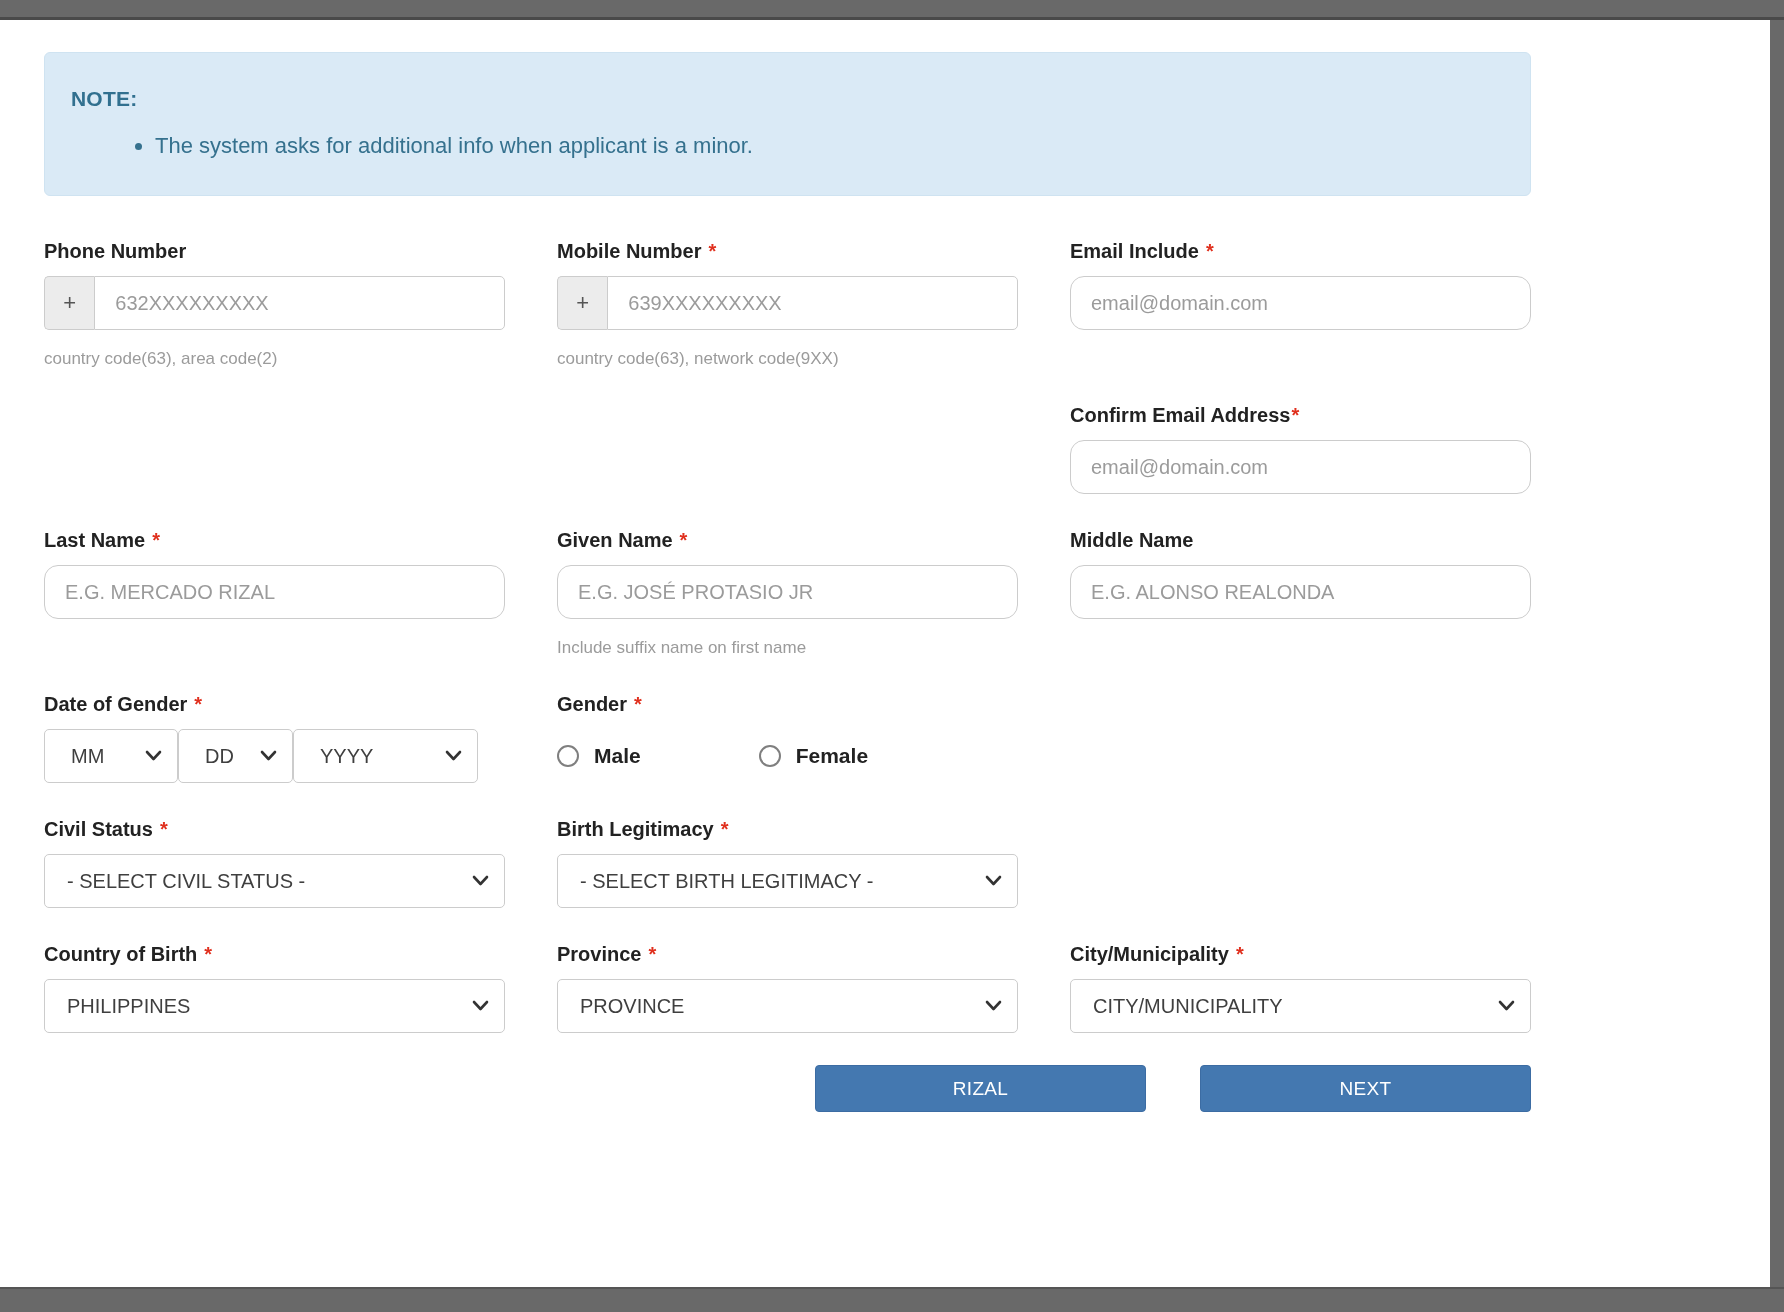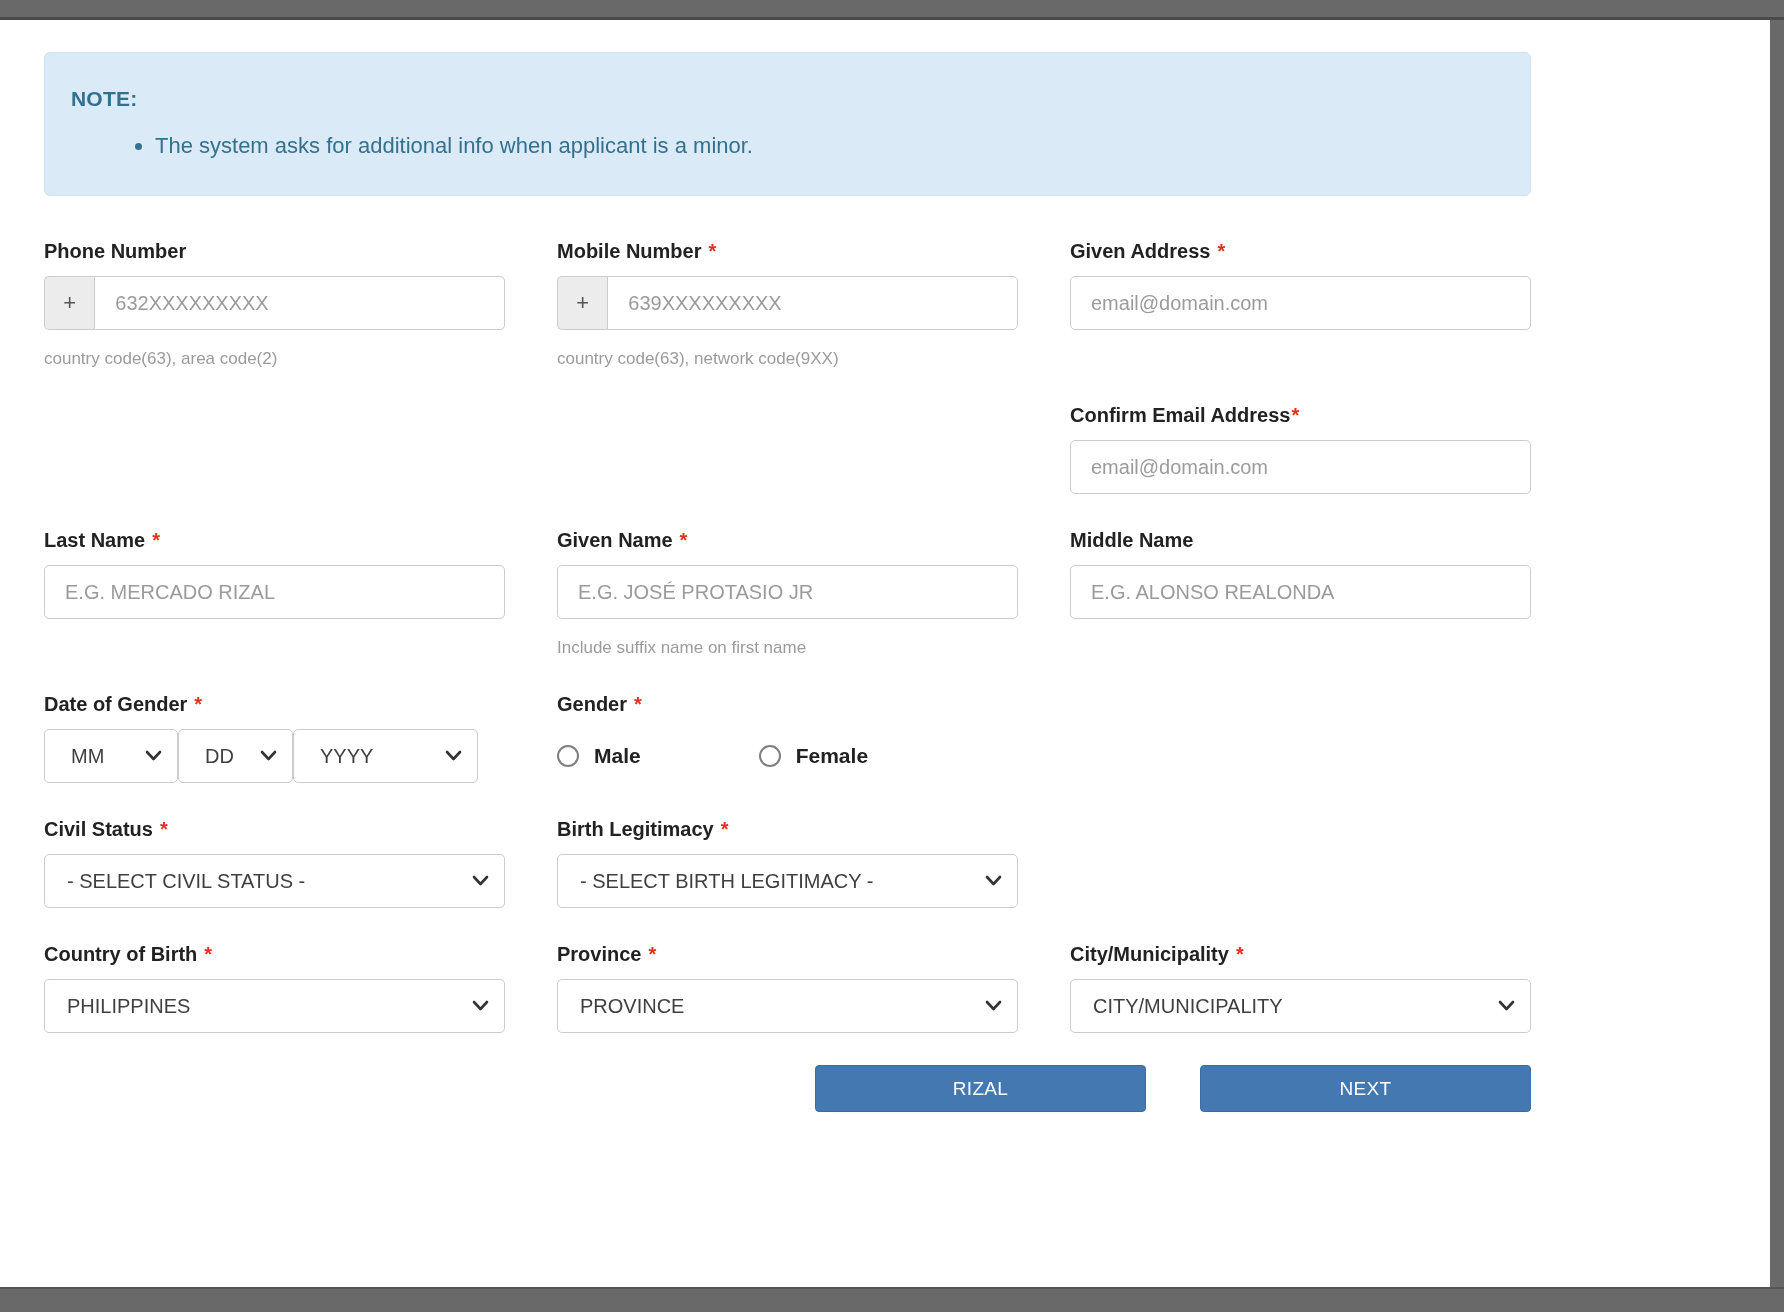--- a/index.html
+++ b/index.html
@@ -42,21 +42,21 @@
 
   .field-label {
     font-size: 20px; font-weight: bold; color: #222;
     margin-bottom: 13px; display: block;
   }
   .req { color: #e0301e; font-weight: bold; margin-left: 7px; }
   .req.tight { margin-left: 1px; }
 
   .text-input {
     width: 100%; height: 54px;
-    border: 1px solid #cccccc; border-radius: 5px;
+    border: 1px solid #cccccc; border-radius: 14px;
     font-size: 20px; color: #444;
     padding: 0 20px;
     font-family: "Liberation Sans", "DejaVu Sans", sans-serif;
     background: #fff;
     outline: none;
   }
   .text-input::placeholder { color: #9b9b9b; opacity: 1; }
 
   .input-group { display: flex; width: 100%; }
   .input-group .addon {
@@ -143,21 +143,21 @@
       <div class="field">
         <span class="field-label"><span>Mobile Number</span><span class="req">*</span></span>
         <div class="input-group">
           <span class="addon">+</span>
           <input class="text-input" type="text" placeholder="639XXXXXXXXX" style="">
         </div>
         <div class="helper">country code(63), network code(9XX)</div>
       </div>
 
       <div class="field">
-        <span class="field-label"><span>Given Address</span><span class="req">*</span></span>
+        <span class="field-label"><span>Email Include</span><span class="req">*</span></span>
         <input class="text-input" type="text" placeholder="email@domain.com" style="">
       </div>
     </div>
 
     <div class="row">
       <div class="field col-3">
         <span class="field-label"><span>Confirm Email Address</span><span class="req tight">*</span></span>
         <input class="text-input" type="text" placeholder="email@domain.com" style="">
       </div>
     </div>

